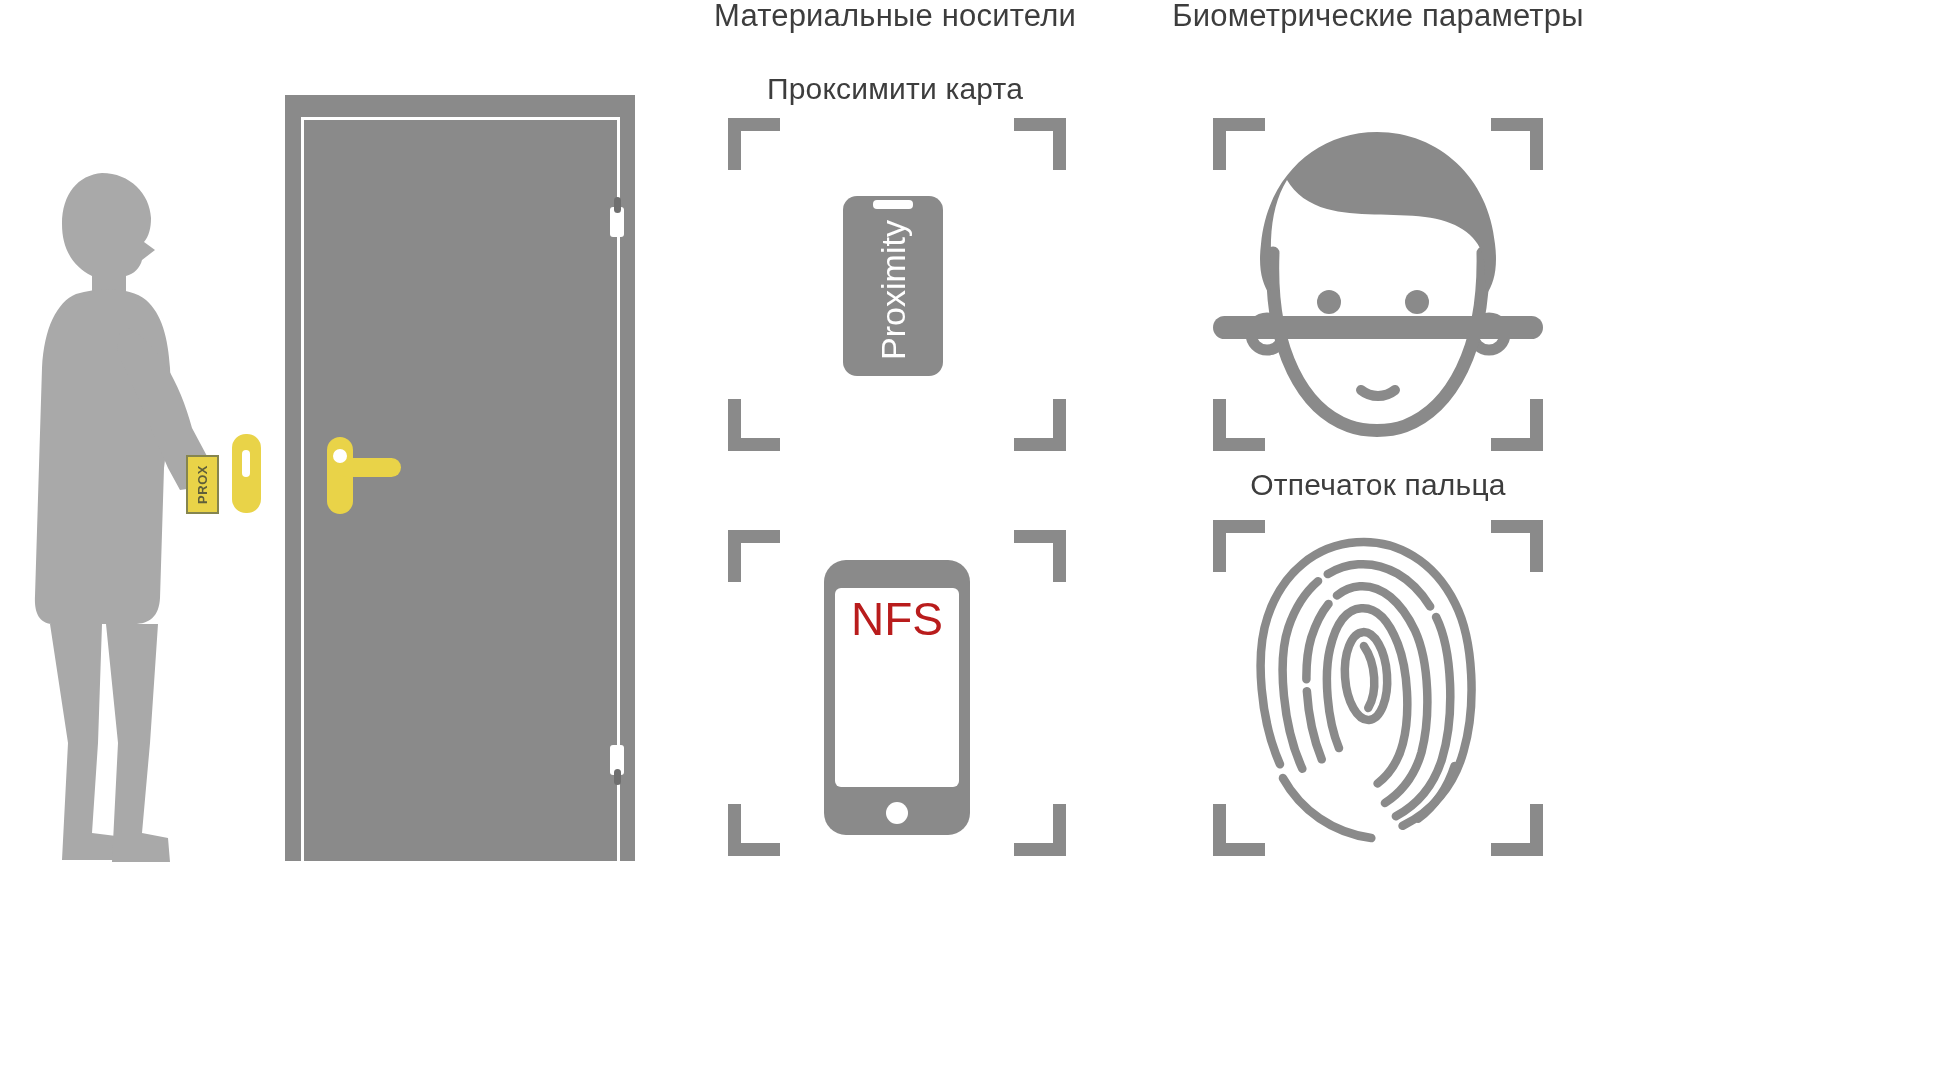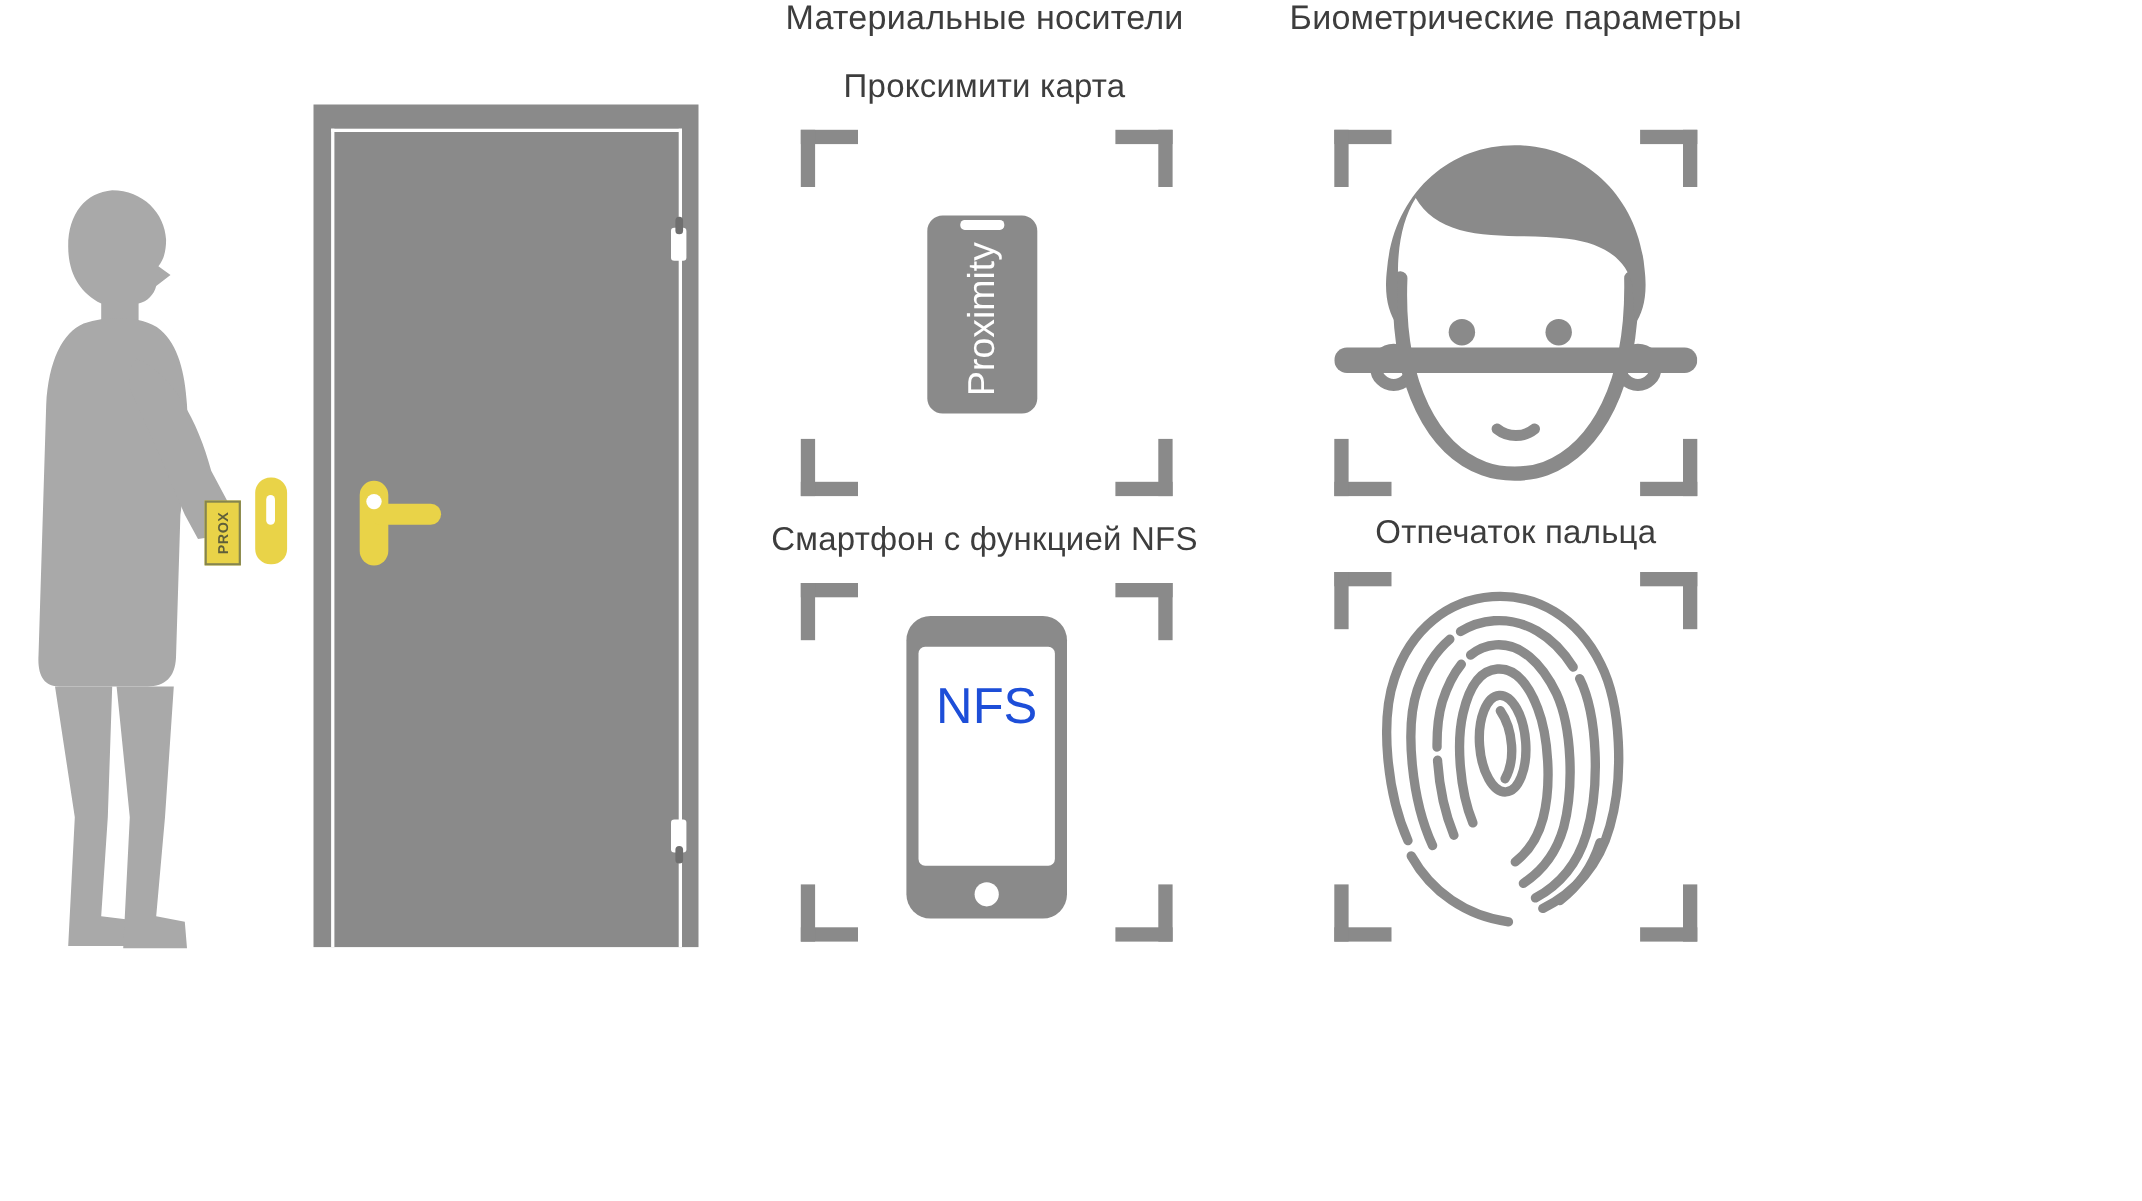--- a/index.html
+++ b/index.html
@@ -13,21 +13,21 @@
   *{margin:0;padding:0;box-sizing:border-box;}
   body{background:#fff;font-family:"Liberation Sans",sans-serif;}
   .canvas{position:relative;width:1947px;height:1092px;background:#fff;overflow:hidden;}
 
   
   .col-title,.item-title{position:absolute;text-align:center;color:var(--text,#3d3d3d);font-weight:500;letter-spacing:.2px;}
   .col-title{font-size:31px;}
   .item-title{font-size:30px;}
   .t-mid-header{left:628px;top:-2px;width:534px;}
   .t-bio-header{left:1108px;top:-2px;width:540px;}
-  .t-prox{left:628px;top:62px;width:534px;}
+  .t-prox{left:628px;top:72px;width:534px;}
   .t-nfs{left:628px;top:474px;width:534px;}
   .t-face{left:1108px;top:72px;width:540px;}
   .t-finger{left:1108px;top:468px;width:540px;}
 
   
   .panel{position:absolute;}
   .bracket{position:absolute;display:block;width:52px;height:52px;}
   .bracket.tl{left:0;top:0;border-top:13px solid var(--gray);border-left:13px solid var(--gray);}
   .bracket.tr{right:0;top:0;border-top:13px solid var(--gray);border-right:13px solid var(--gray);}
   .bracket.bl{left:0;bottom:0;border-bottom:13px solid var(--gray);border-left:13px solid var(--gray);}
@@ -38,21 +38,21 @@
   .p-b2{left:1213px;top:520px;width:330px;height:336px;}
 
   
   .pcard{position:absolute;left:115px;top:78px;width:100px;height:180px;background:var(--icon-gray);border-radius:14px;}
   .pcard-slot{position:absolute;left:50%;top:4px;transform:translateX(-50%);width:40px;height:9px;background:#fff;border-radius:4px;}
   .pcard-text{position:absolute;left:50%;top:52%;transform:translate(-50%,-50%) rotate(-90deg);font-size:34px;color:#fff;white-space:nowrap;}
 
   
   .phone{position:absolute;left:96px;top:30px;width:146px;height:275px;background:var(--icon-gray);border-radius:22px;}
   .phone-screen{position:absolute;left:11px;top:28px;right:11px;bottom:48px;background:#fff;border-radius:6px;display:flex;justify-content:center;}
-  .phone-text{font-size:46px;color:#1d4ed8;margin-top:26px;}
+  .phone-text{font-size:46px;color:#b91c1c;margin-top:4px;}
   .phone-home{position:absolute;left:50%;bottom:11px;transform:translateX(-50%);width:22px;height:22px;background:#fff;border-radius:50%;}
 
   
   .panel-svg{position:absolute;left:0;top:0;width:100%;height:100%;}
   .fill-gray{fill:var(--icon-gray,#8a8a8a);}
   .stroke-gray{stroke:var(--icon-gray,#8a8a8a);fill:none;}
 
   
   .person-svg{position:absolute;left:12px;top:168px;width:210px;height:715px;}
   .fill-person{fill:var(--light-gray,#a9a9a9);}
@@ -111,21 +111,20 @@
   </div>
 
   <div class="prox-card">
     <span class="prox-label">PROX</span>
   </div>
 
   <div class="col-title t-mid-header">Материальные носители</div>
   <div class="col-title t-bio-header">Биометрические параметры</div>
 
   <div class="item-title t-prox">Проксимити карта</div>
-  <div class="item-title t-nfs">Смартфон с функцией NFS</div>
   <div class="item-title t-finger">Отпечаток пальца</div>
 
   <div class="panel p-m1">
     <i class="bracket tl"></i>
     <i class="bracket tr"></i>
     <i class="bracket bl"></i>
     <i class="bracket br"></i>
     <div class="pcard">
       <span class="pcard-slot"></span>
       <span class="pcard-text">Proximity</span>

